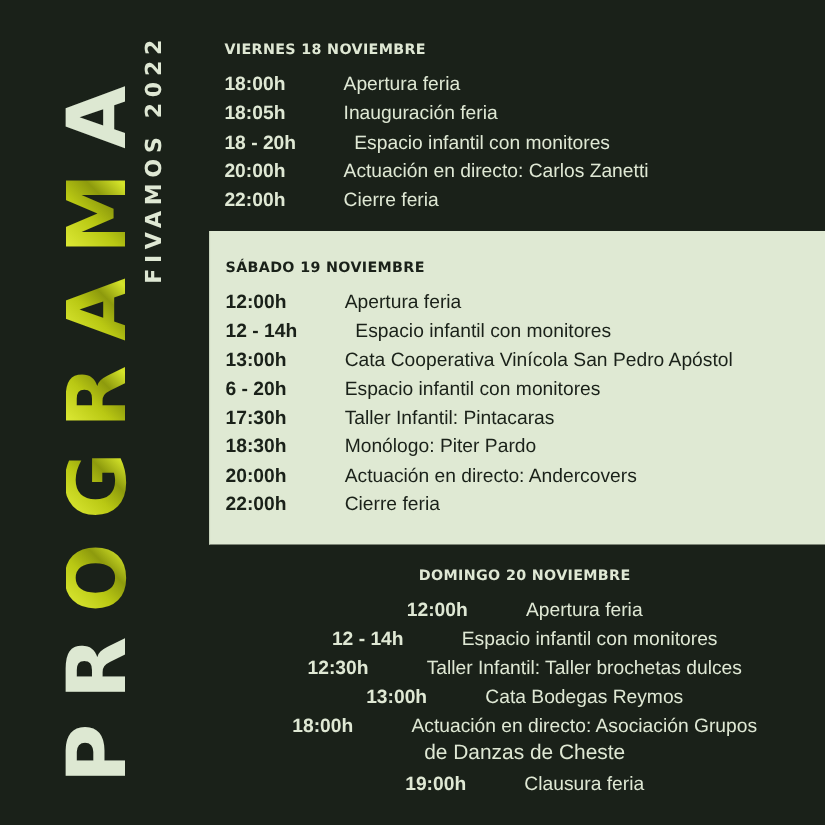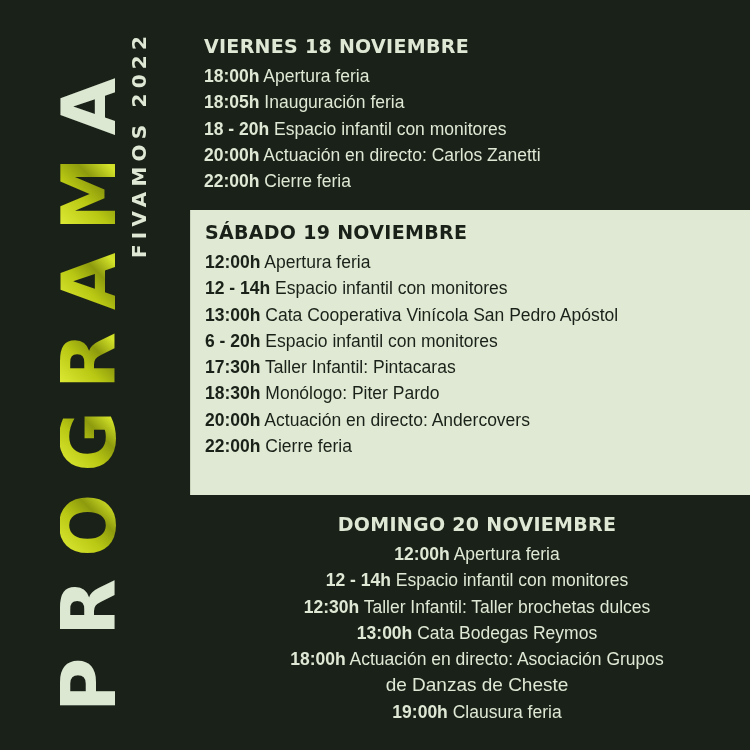--- a/index.html
+++ b/index.html
@@ -60,37 +60,37 @@
     padding-left: 14px;
   }
   .day.light {
     background: #dfe9d3;
     color: #1a2119;
     border-left: 1px solid #c8d4bd;
   }
   .day-heading {
     font-family: "DejaVu Sans", sans-serif;
     font-weight: 700;
-    font-size: 19px;
+    font-size: 13px;
     letter-spacing: 0.3px;
     height: 30px;
     line-height: 30px;
     margin-bottom: 2px;
   }
   .row {
     font-size: 17.5px;
     height: 26.3px;
     line-height: 26.3px;
     white-space: nowrap;
   }
   .time { font-weight: 700; }
-  .desc { font-weight: 400; }
+  .desc { font-weight: 400; margin-left: 48px; }
   .cont { font-size: 19px; height: 26.3px; line-height: 26.3px; white-space: nowrap; }
   #day-viernes { top: 31px; }
-  #day-sabado { top: 210px; height: 285px; padding-top: 7px; }
+  #day-sabado { top: 210px; height: 285px; padding-top: 19px; }
   #day-domingo { top: 509px; text-align: center; }
 </style>
 </head>
 <body>
 
 <div class="vertical-title">
   <div class="big-word">
     <span class="letter-light">P</span>
     <span class="letter-light">R</span>
     <span class="letter-grape">O</span>

